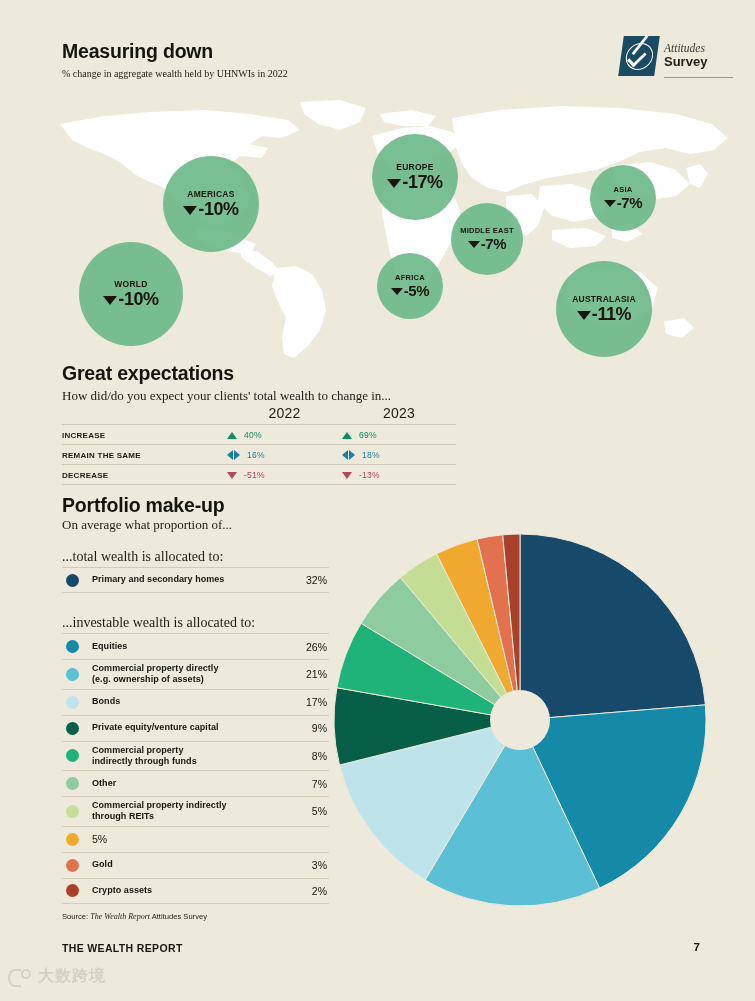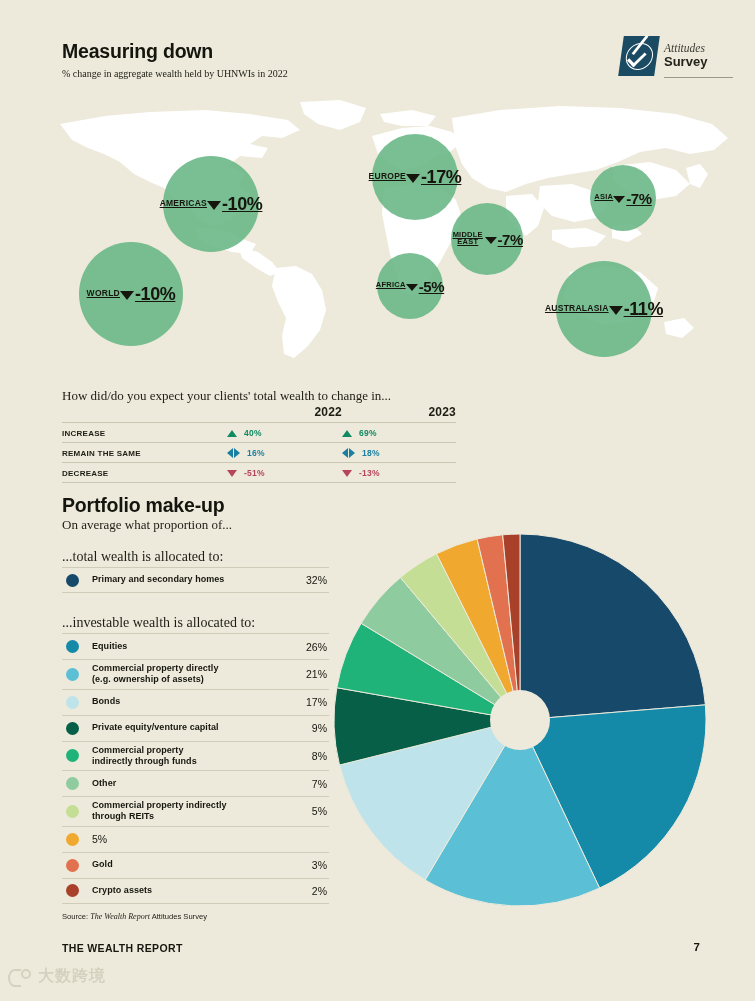--- a/index.html
+++ b/index.html
@@ -118,26 +118,25 @@
     width: 755px;
     height: 265px;
   }
   .map-svg { display: block; width: 755px; height: 265px; }
 
   .bubble {
     position: absolute;
     border-radius: 50%;
     background: rgba(104, 182, 133, 0.88);
     display: flex;
-    flex-direction: row;
+    flex-direction: column;
     align-items: center;
     justify-content: center;
     color: #16160f;
     text-align: center;
-    text-decoration: underline;
   }
   .bubble .bname {
     font-size: 8.5px;
     font-weight: bold;
     letter-spacing: 0.25px;
     line-height: 1;
     margin-bottom: 2px;
   }
   .bubble .bval {
     font-size: 18px;
@@ -184,42 +183,42 @@
     color: #1d1d14;
   }
   .exp-table {
     position: absolute;
     left: 62px;
     top: 405px;
     width: 394px;
     border-collapse: collapse;
   }
   .exp-table th {
-    font-size: 12px;
-    font-weight: bold;
+    font-size: 14px;
+    font-weight: normal;
     color: #1d1d14;
-    text-align: right;
+    text-align: center;
     padding: 0 0 3px 0;
     letter-spacing: 0.2px;
   }
   .exp-table th.c0 { width: 165px; }
   .exp-table th.c1 { width: 115px; }
   .exp-table td {
     font-size: 8px;
     font-weight: bold;
     color: #1d1d14;
     padding: 5px 0 4px 0;
     border-top: 1px solid #c9c6b2;
     letter-spacing: 0.25px;
     vertical-align: middle;
     margin-top: 38px;
   }
   .exp-table tr:last-child td { border-bottom: 1px solid #c9c6b2; }
   .val-cell { display: flex; align-items: center; gap: 7px; }
-  .val-cell .num { font-size: 8.5px; font-weight: bold; }
+  .val-cell .num { font-size: 8.5px; font-weight: normal; }
   .ar-up {
     width: 0; height: 0;
     border-left: 5.5px solid transparent;
     border-right: 5.5px solid transparent;
     border-bottom: 7px solid #0f8a63;
   }
   .ar-dn {
     width: 0; height: 0;
     border-left: 5.5px solid transparent;
     border-right: 5.5px solid transparent;
@@ -497,20 +496,21 @@
 
     <div class="bubble" style="left:556px; top:165px; width:96px; height:96px;">
       <div class="bname">AUSTRALASIA</div>
       <div class="bval">
         <span class="tri-down"></span>
           <span>-11%</span>
       </div>
     </div>
   </div>
 
+  <div class="sec2-title">Great expectations</div>
   <div class="sec2-sub">How did/do you expect your clients' total wealth to change in...</div>
 
   <table class="exp-table">
     <thead>
       <tr>
         <th class="c0"></th>
         <th class="c1">2022</th>
         <th>2023</th>
       </tr>
     </thead>

